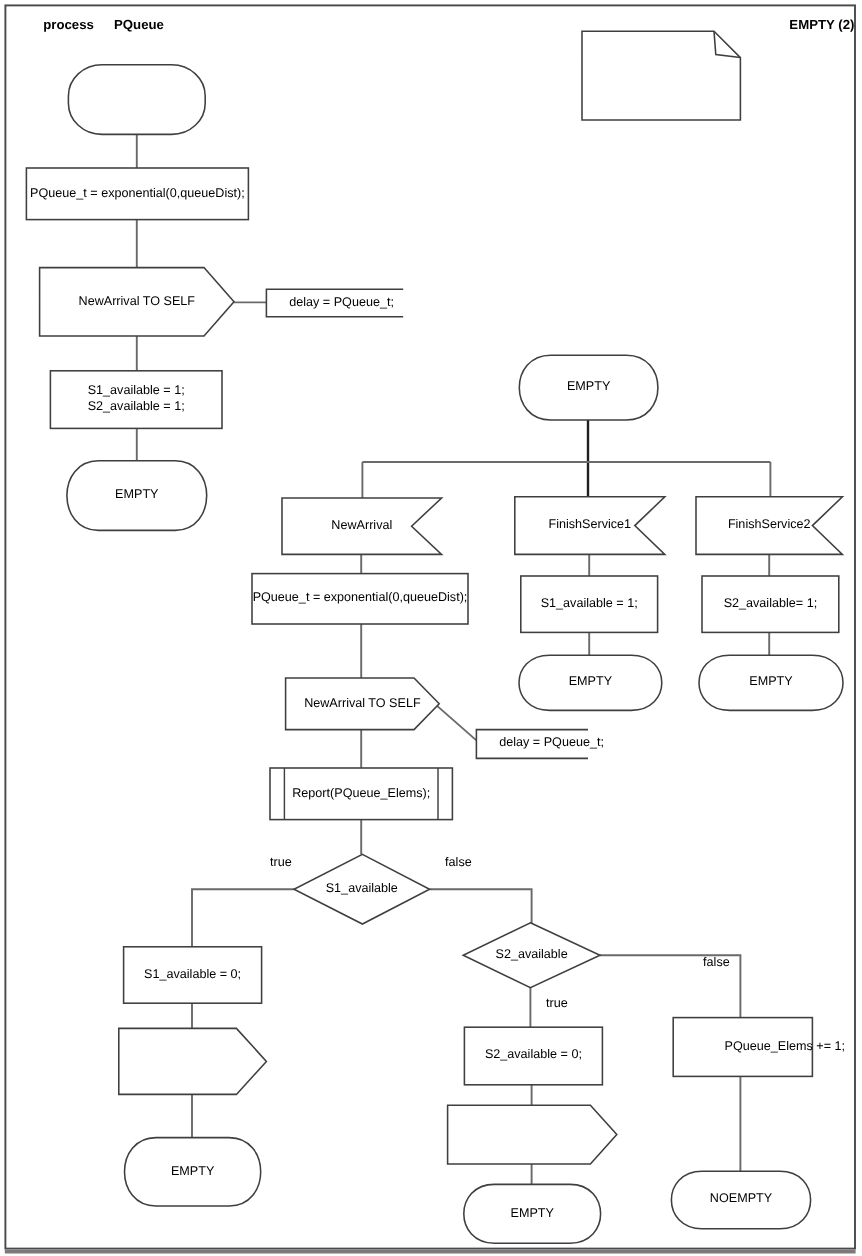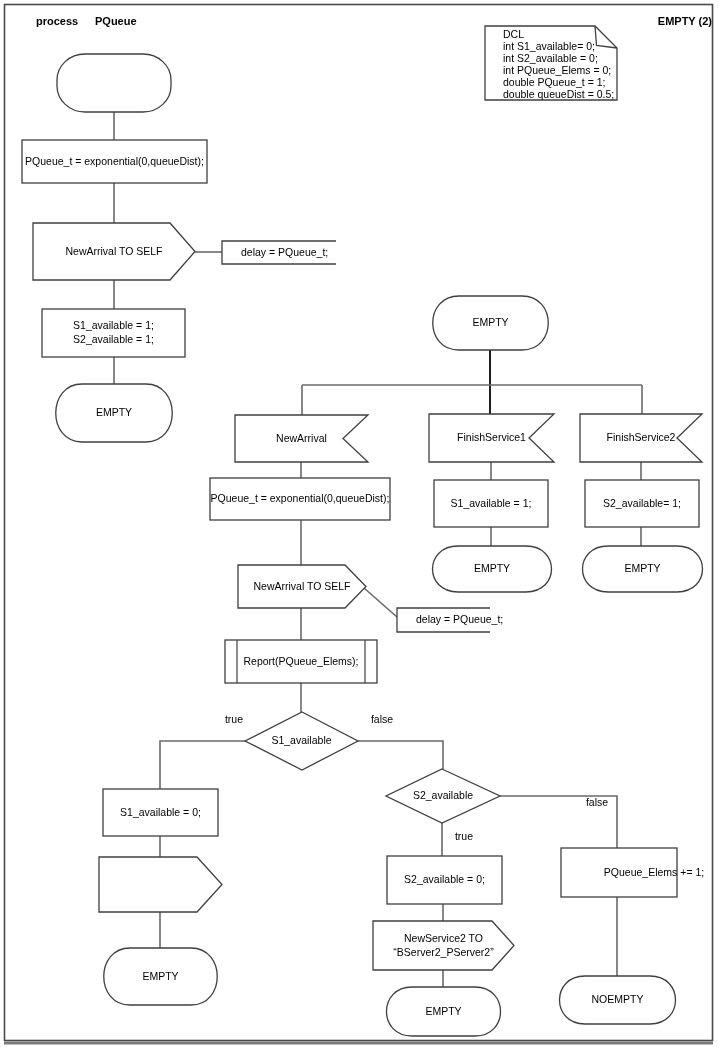--- a/index.html
+++ b/index.html
@@ -102,26 +102,20 @@
 
     <polygon class="shape" points="580,414 702,414 677,438 702,462 580,462"></polygon>
     <rect class="shape" x="585" y="480" width="114" height="47"></rect>
     <path class="shape" d="M608,546 L677,546 C711,546 711,592 677,592 L608,592 C574,592 574,546 608,546 Z"></path>
   </svg>
 
   <div class="lbl left bold" style="left:23px;top:13px;width:60px;height:16px;">process</div>
   <div class="lbl left bold" style="left:82px;top:13px;width:80px;height:16px;">PQueue</div>
   <div class="lbl right bold" style="left:617px;top:13px;width:95px;height:16px;">EMPTY (2)</div>
 
-  <div class="lbl left note-text" style="left:490px;top:28px;width:124px;height:70px;align-items:flex-start;">DCL
-int S1_available= 0;
-int S2_available = 0;
-int PQueue_Elems = 0;
-double PQueue_t = 1;
-double queueDist = 0.5;</div>
 
   <div class="lbl" style="left:57px;top:54px;width:114px;height:58px;"></div>
   <div class="lbl" style="left:22px;top:140px;width:185px;height:43px;">PQueue_t = exponential(0,queueDist);</div>
   <div class="lbl" style="left:33px;top:223px;width:162px;height:57px;">NewArrival TO SELF</div>
   <div class="lbl left" style="left:228px;top:241px;width:106px;height:23px;">delay = PQueue_t;</div>
   <div class="lbl" style="left:42px;top:309px;width:143px;height:48px;">S1_available = 1;
 S2_available = 1;</div>
   <div class="lbl" style="left:56px;top:384px;width:116px;height:58px;">EMPTY</div>
 
   <div class="lbl" style="left:433px;top:296px;width:115px;height:54px;">EMPTY</div>
@@ -136,22 +130,20 @@
   <div class="lbl" style="left:362px;top:712px;width:40px;height:16px;">false</div>
 
   <div class="lbl" style="left:103px;top:789px;width:115px;height:47px;">S1_available = 0;</div>
   <div class="lbl" style="left:104px;top:948px;width:113px;height:57px;">EMPTY</div>
 
   <div class="lbl" style="left:386px;top:769px;width:114px;height:54px;">S2_available</div>
   <div class="lbl" style="left:445px;top:829px;width:38px;height:16px;">true</div>
   <div class="lbl" style="left:577px;top:795px;width:40px;height:16px;">false</div>
 
   <div class="lbl" style="left:387px;top:856px;width:115px;height:48px;">S2_available = 0;</div>
-  <div class="lbl" style="left:373px;top:921px;width:141px;height:49px;">NewService2 TO
-“BServer2_PServer2”</div>
   <div class="lbl" style="left:387px;top:987px;width:113px;height:49px;">EMPTY</div>
 
   <div class="lbl" style="left:561px;top:848px;width:116px;height:49px;padding-left:35px;">PQueue_Elems += 1;</div>
   <div class="lbl" style="left:560px;top:976px;width:115px;height:48px;">NOEMPTY</div>
 
   <div class="lbl" style="left:429px;top:414px;width:125px;height:48px;">FinishService1</div>
   <div class="lbl" style="left:434px;top:480px;width:114px;height:47px;">S1_available = 1;</div>
   <div class="lbl" style="left:433px;top:546px;width:118px;height:46px;">EMPTY</div>
 
   <div class="lbl" style="left:580px;top:414px;width:122px;height:48px;">FinishService2</div>

